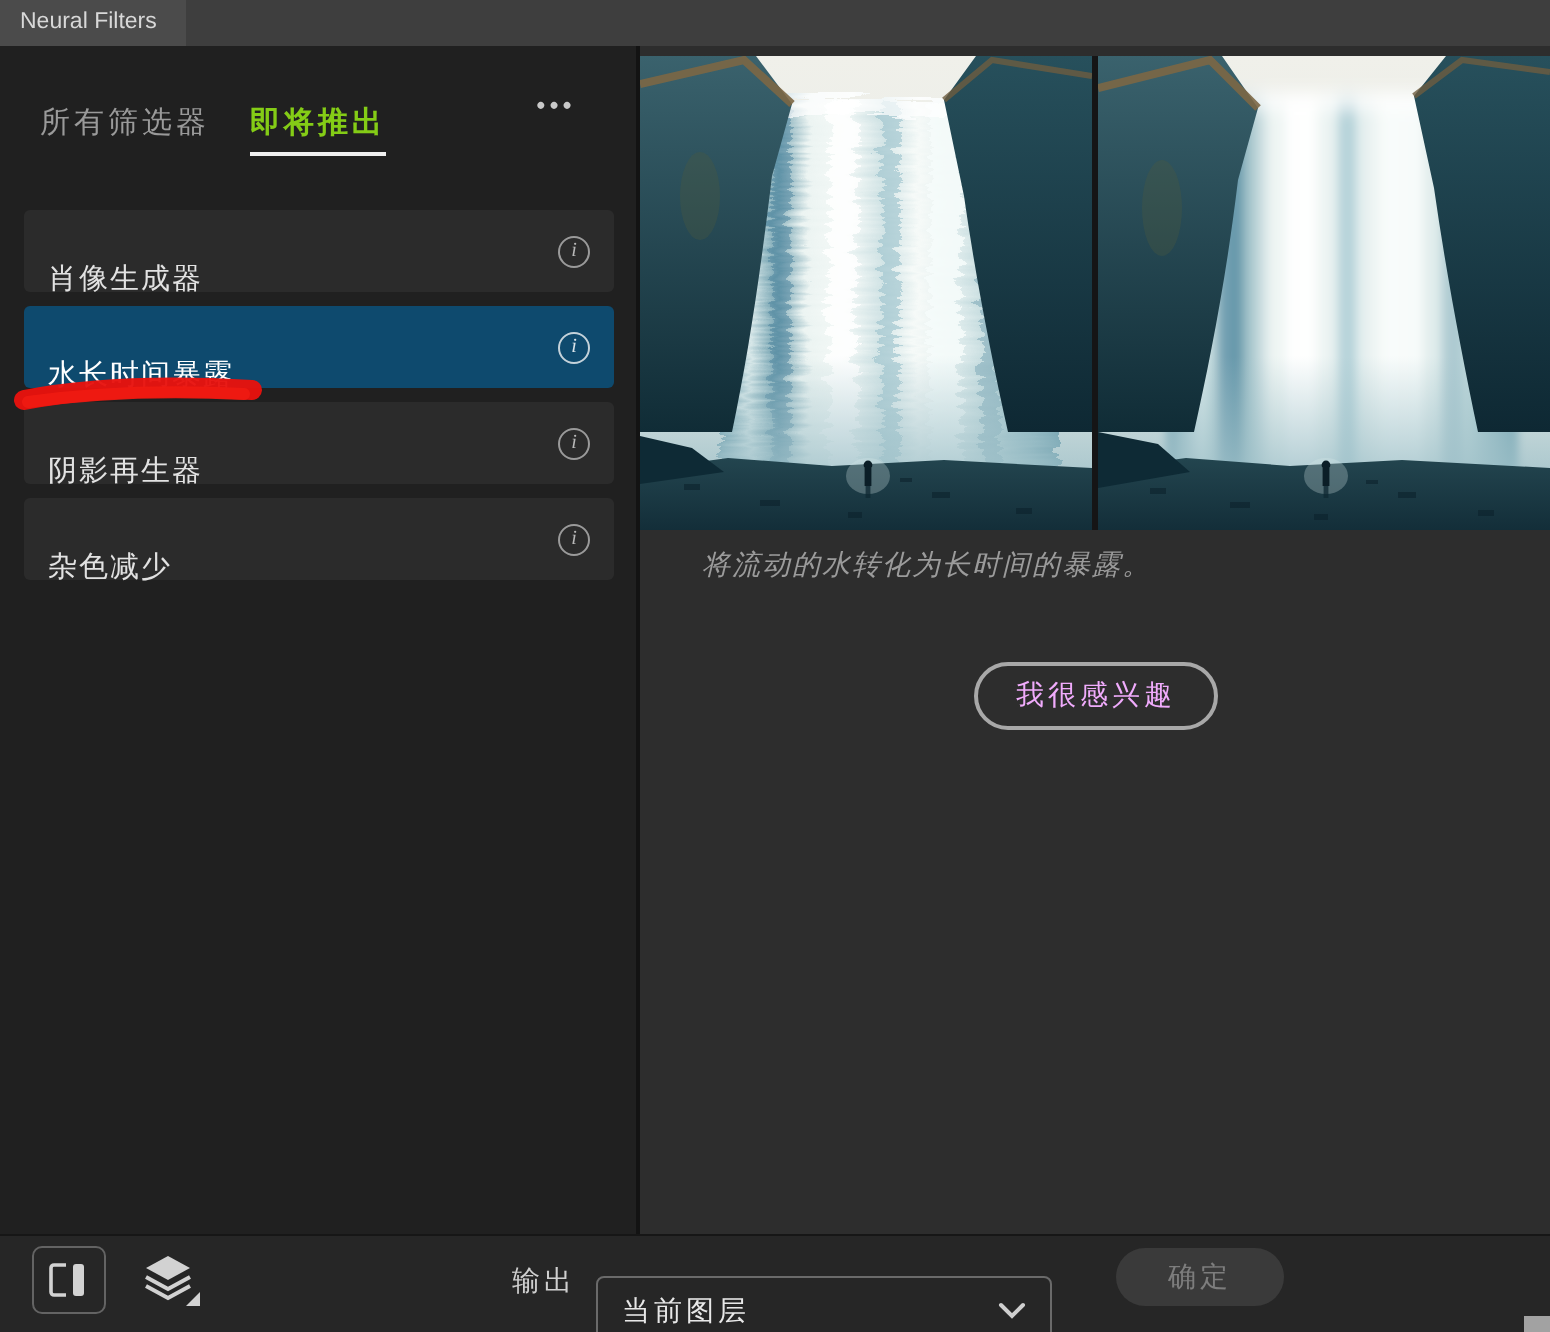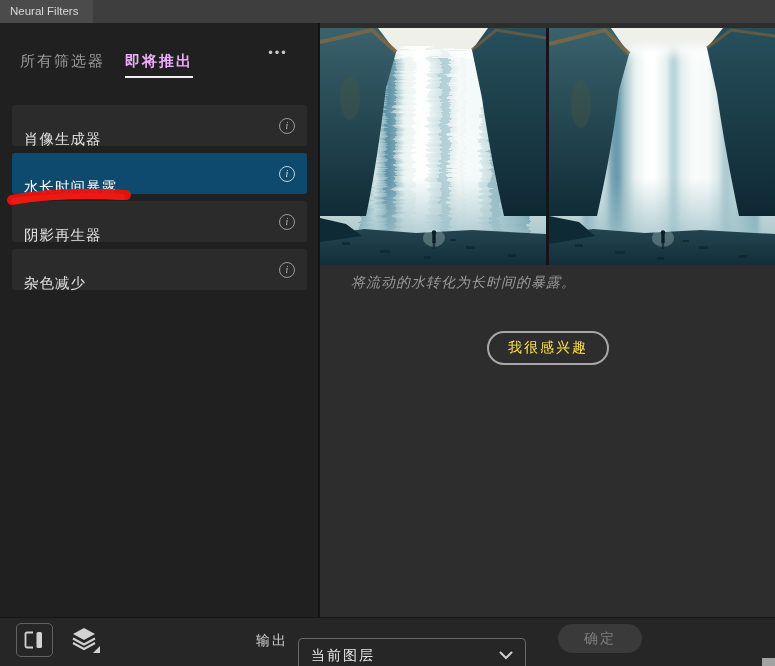--- a/index.html
+++ b/index.html
@@ -13,21 +13,21 @@
   .top-strip { position:absolute; left:0; top:0; width:775px; height:23px; background:#3e3e3e; }
   .window-tab {
     position:absolute; left:0; top:0; width:93px; height:23px; background:#4b4b4b;
     font-size:11.5px; color:#d8d8d8; line-height:23px; padding-left:10px; cursor:default;
   }
   
   .sidebar { position:absolute; left:0; top:23px; width:318px; height:594px; background:#202020; }
   .filter-tabs { position:absolute; left:0; top:24px; width:318px; height:36px;padding-left:48px; }
   .ftab { position:absolute; top:5px; font-size:15px; letter-spacing:2px; cursor:pointer; }
   .ftab.inactive { left:20px; color:#9a9a9a; font-weight:400; }
-  .ftab.active  { left:125px; color:#f0abfc; font-weight:bold; }
+  .ftab.active  { left:125px; color:#84cc16; font-weight:bold; }
   .ftab.active::after {
     content:""; position:absolute; left:0; right:0; bottom:-7px; height:2px; background:#efefef;
   }
   .more-btn {
     position:absolute; left:263px; top:-6px; width:30px; height:24px; color:#c8c8c8;
     font-size:13px; letter-spacing:2px; cursor:pointer; text-align:center; line-height:24px;
   }
   .filter-card {
     position:absolute; left:12px; width:295px; height:41px; background:#2b2b2b; border-radius:3px;
     display:flex; align-items:center; padding:0 12px; cursor:pointer;
@@ -51,21 +51,21 @@
   .preview-img.before { left:0; }
   .preview-img.after  { left:229px; }
   .img-gap { position:absolute; left:226px; top:5px; width:3px; height:237px; background:#151516; }
   .caption {
     position:absolute; left:31px; top:251px; width:400px; font-size:14px; font-style:italic;
     color:#9b9b9b; letter-spacing:1px;
   }
   .interest-btn {
     position:absolute; left:167px; top:308px; width:122px; height:34px;
     border:2px solid #a8a8a8; border-radius:17px; background:transparent;
-    color:#fde047; font-size:14px; letter-spacing:2px; cursor:pointer;
+    color:#f0abfc; font-size:14px; letter-spacing:2px; cursor:pointer;
     font-family:"Liberation Sans","DejaVu Sans",sans-serif;
   }
   
   .footer {
     position:absolute; left:0; top:617px; width:775px; height:49px;
     background:#262626; border-top:1px solid #161616;
   }
   .split-btn {
     position:absolute; left:16px; top:5px; width:37px; height:34px;
     border:1px solid #636363; border-radius:5px; background:transparent; cursor:pointer;

